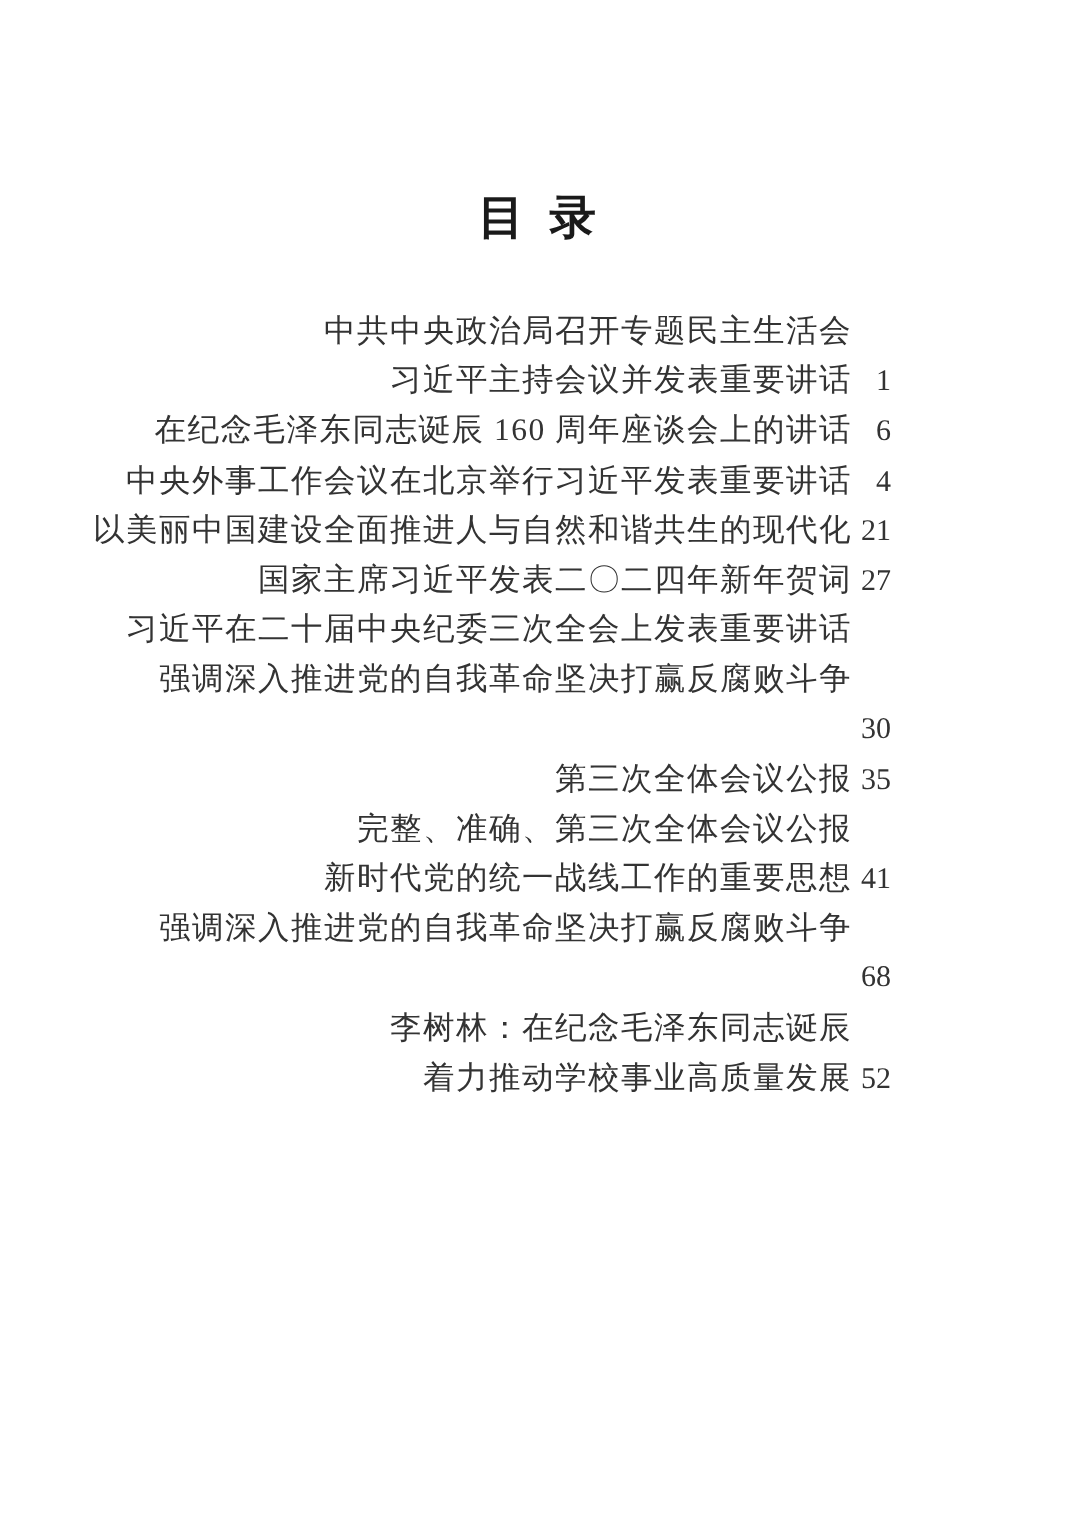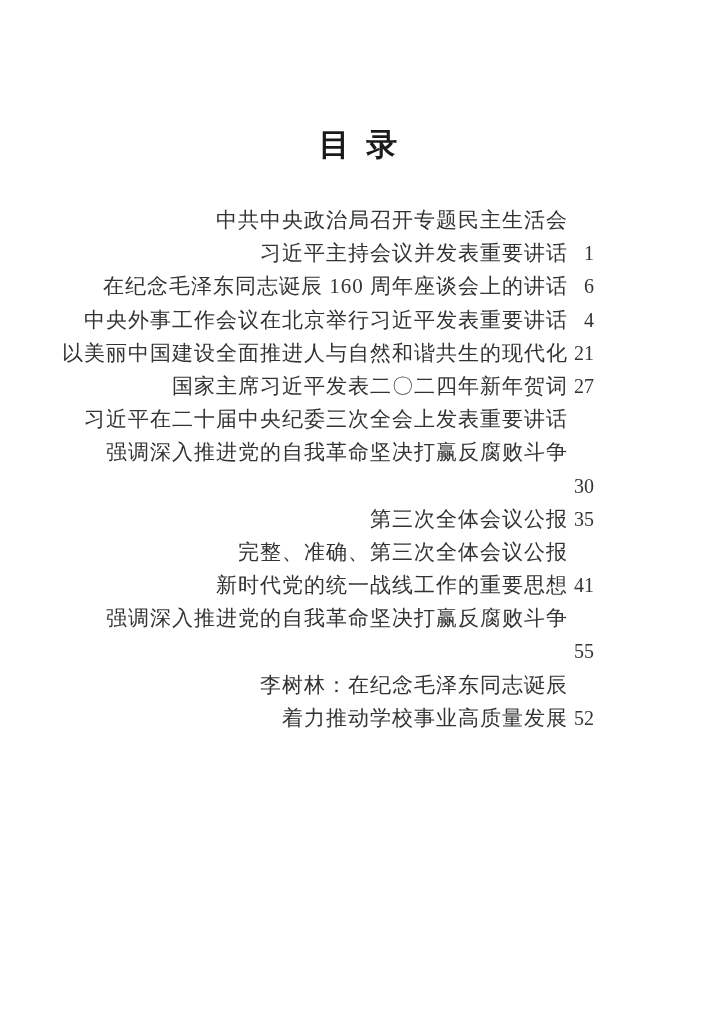--- a/index.html
+++ b/index.html
@@ -121,21 +121,21 @@
     <span class="toc-text">新时代党的统一战线工作的重要思想</span>
     <span class="toc-page">41</span>
   </div>
 
   <div class="toc-row">
     <span class="toc-text">强调深入推进党的自我革命坚决打赢反腐败斗争</span>
     <span class="toc-page"></span>
   </div>
 
   <div class="toc-row">
-    <span class="toc-page">55</span>
+    <span class="toc-page">68</span>
   </div>
 
 
   <div class="toc-row">
     <span class="toc-text">李树林：在纪念毛泽东同志诞辰</span>
     <span class="toc-page"></span>
   </div>
 
   <div class="toc-row">
     <span class="toc-text">着力推动学校事业高质量发展</span>

